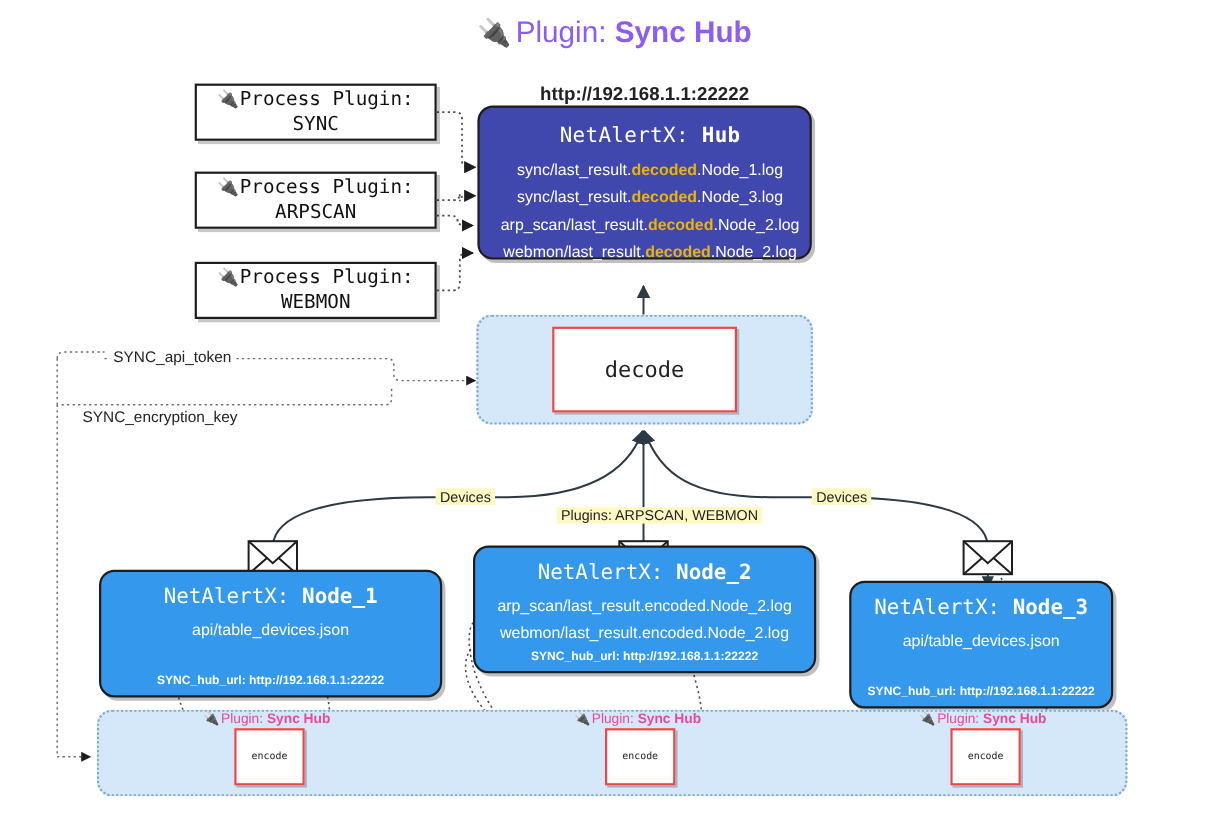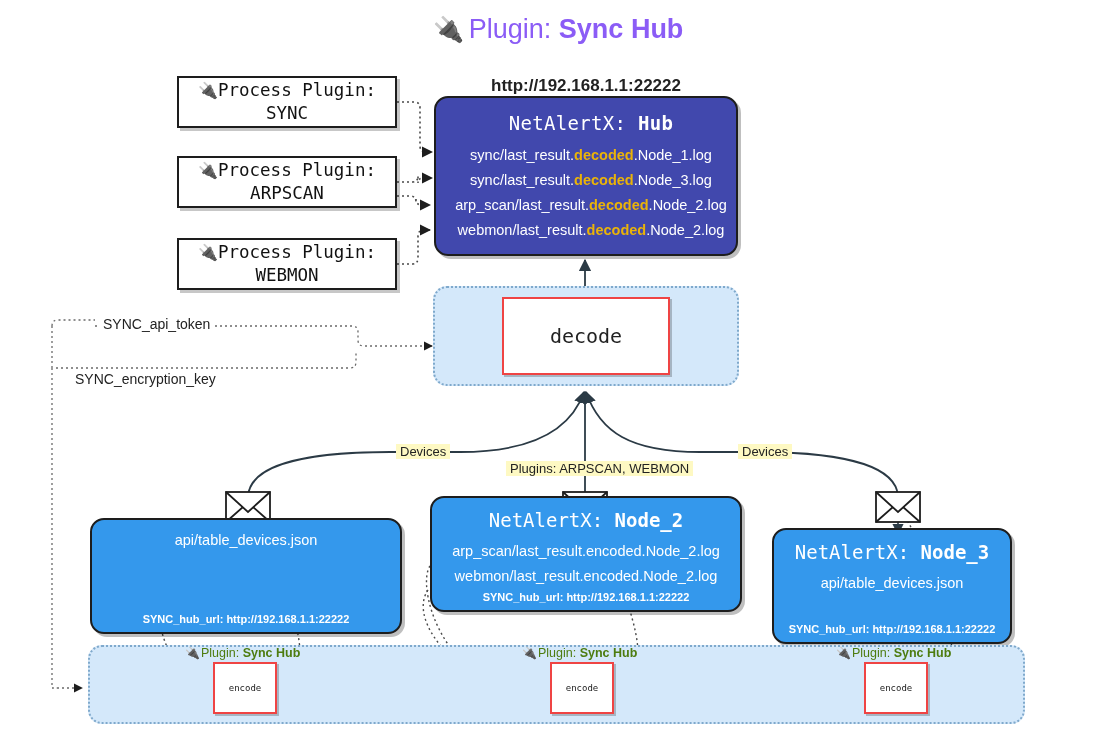--- a/index.html
+++ b/index.html
@@ -29,21 +29,21 @@
     font-size:17.5px;color:#111;
     display:flex;flex-direction:column;align-items:center;justify-content:center;
     line-height:1.32;
   }
   .procbox .l1{white-space:nowrap;}
   .procbox .l1 .plug{font-family:"DejaVu Sans",sans-serif;font-size:16px;}
   .procbox .l2{white-space:nowrap;}
 
   
   #hub{
-    left:434px;top:96px;width:304px;height:160px;
+    left:434px;top:96px;width:304px;height:140px;
     background:#4148ad;border:2px solid #1d1d1d;border-radius:14px;
     box-shadow:3px 3px 0 rgba(0,0,0,.25);
     color:#ffffff;
     padding-left:10px;
   }
   #hub .hub-title{
     text-align:center;margin-top:14px;
     font-family:"DejaVu Sans Mono","Liberation Mono",monospace;
     font-size:19px;letter-spacing:.3px;
   }
@@ -68,21 +68,21 @@
   .whitebox{
     background:#ffffff;border:2px solid #ef4444;
     box-shadow:2px 2px 0 rgba(0,0,0,.22);
     display:flex;align-items:center;justify-content:center;
     font-family:"DejaVu Sans Mono","Liberation Mono",monospace;color:#222;
   }
   #decode{left:502px;top:297px;width:168px;height:78px;font-size:20px;}
   .encode{width:64px;height:52px;font-size:9px;}
 
   .plugin-label{
-    position:absolute;font-size:12.5px;color:#4d7c0f;white-space:nowrap;text-align:center;
+    position:absolute;font-size:12.5px;color:#ec4899;white-space:nowrap;text-align:center;
   }
   .plugin-label .plug{font-size:12px;margin-right:1px;}
   .plugin-label b{font-weight:bold;}
 
   
   .nodebox{
     background:#3498ec;border:2px solid #1d1d1d;border-radius:14px;
     box-shadow:3px 3px 0 rgba(0,0,0,.25);
     color:#ffffff;height:116px;
   }
@@ -227,20 +227,23 @@
       <path d="M563,522 L580,507 M607,522 L590,507" fill="none"></path>
     </g>
     <g stroke="#1d1d1d" stroke-width="1.8" fill="#ffffff">
       <rect x="876" y="492" width="44" height="30"></rect>
       <path d="M876,492 L898,512 L920,492" fill="none"></path>
       <path d="M876,522 L893,507 M920,522 L903,507" fill="none"></path>
     </g>
   </svg>
 
   <div class="node nodebox" style="left:90px;top:518px;width:312px;">
+    <div class="n-title">
+      <span>NetAlertX:</span> <b>Node_1</b>
+    </div>
     <div class="n-lines">
       <div class="n-line">api/table_devices.json</div>
     </div>
     <div class="n-foot">SYNC_hub_url: http://192.168.1.1:22222</div>
   </div>
 
   <div class="node nodebox" style="left:430px;top:496px;width:312px;">
     <div class="n-title">
       <span>NetAlertX:</span> <b>Node_2</b>
     </div>

